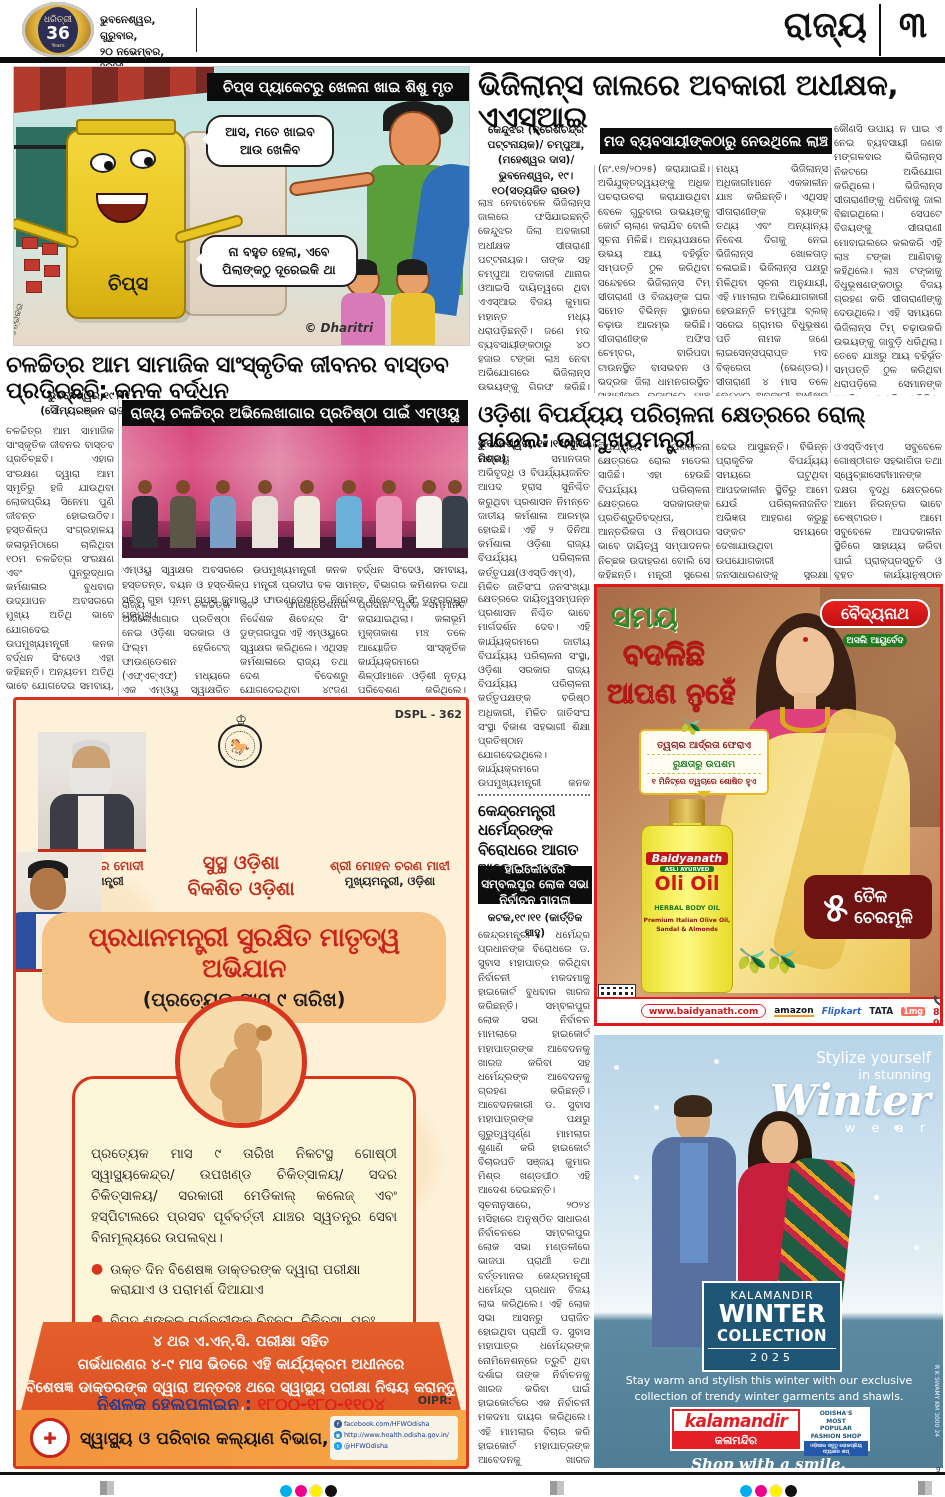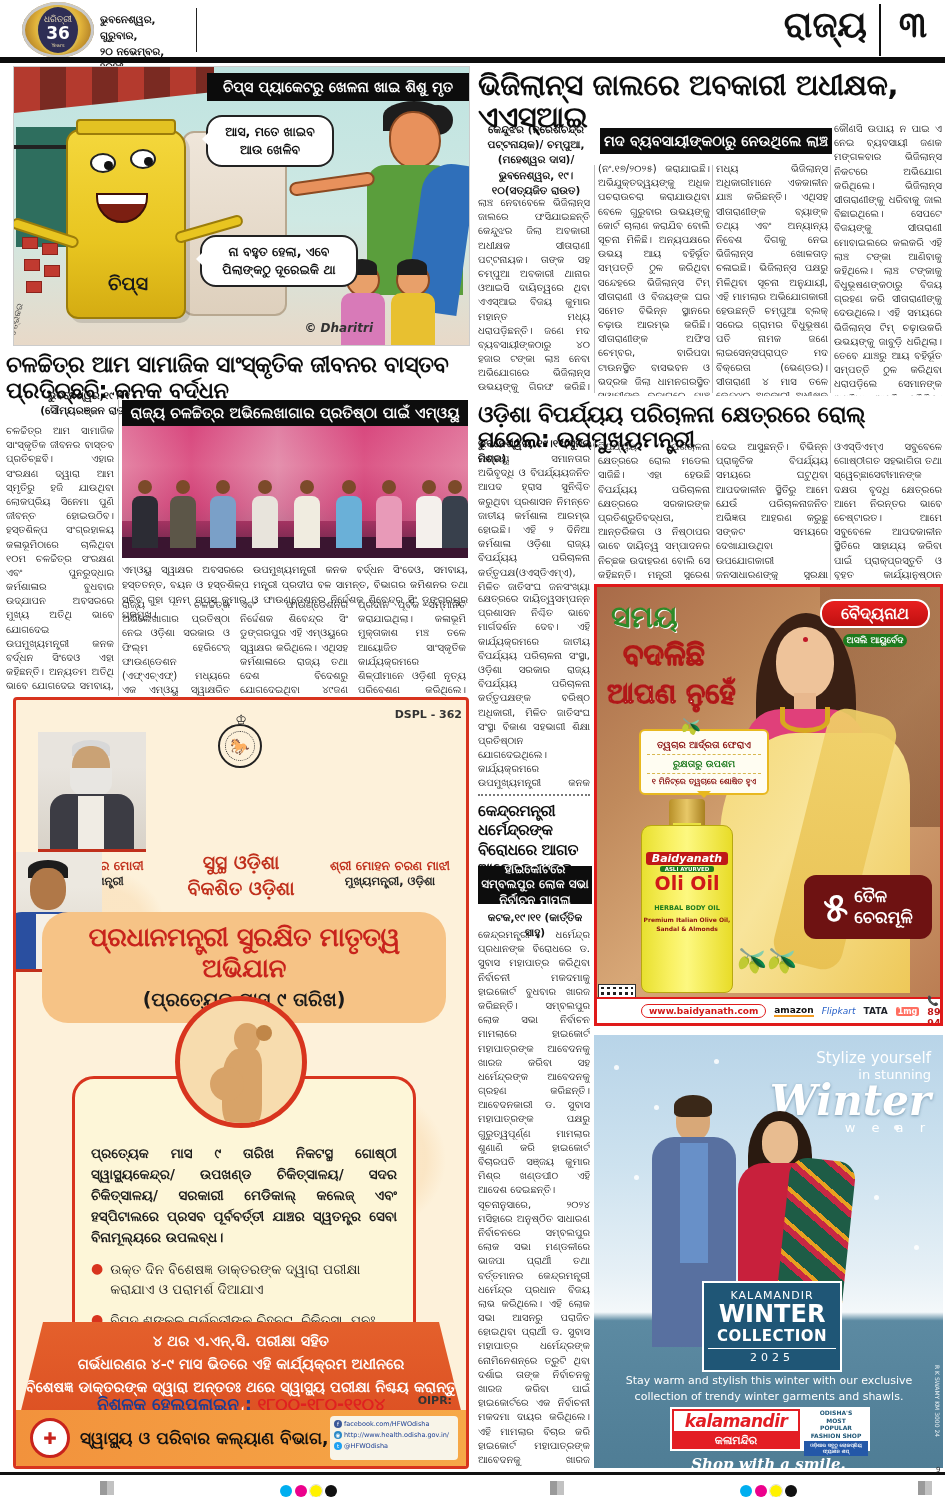--- a/index.html
+++ b/index.html
@@ -97,21 +97,21 @@
   .govt-titlebox { position:absolute; left:26px; width:404px; background:#f6c386; border-radius:26px; text-align:center; padding:10px 6px 12px; }
   .govt-title { font-size:26px; font-weight:bold; color:#c8231c; letter-spacing:-0.5px; }
   .govt-subtitle { font-size:19px; font-weight:bold; color:#1a1a1a; margin-top:4px; }
   .preg-circle { position:absolute; left:50%; transform:translateX(-50%); width:132px; height:132px; border-radius:50%; background:#f7dcae; border:5px solid #d8341e; overflow:hidden; z-index:3; }
   .preg-fig { position:absolute; left:38px; top:22px; width:52px; height:110px; }
   .preg-head { width:26px; height:30px; background:#d8a368; border-radius:50%; margin-left:16px; }
   .preg-bun { position:absolute; left:38px; top:2px; width:16px; height:16px; background:#c08648; border-radius:50%; }
   .preg-body { position:absolute; left:4px; top:26px; width:40px; height:80px; background:#d8a368; border-radius:40% 20% 30% 30%; }
   .preg-belly { position:absolute; left:-8px; top:44px; width:34px; height:34px; background:#d8a368; border-radius:50%; }
   .govt-infobox { position:absolute; left:56px; width:344px; background:#fdf6d8; border:3px solid #d8341e; border-radius:22px; padding:64px 16px 14px; }
-  .govt-para { font-size:13.5px; line-height:1.55; color:#1a1a1a; text-align:justify; font-weight:700; }
+  .govt-para { font-size:13.5px; line-height:1.55; color:#1a1a1a; text-align:justify; font-weight:400; }
   .govt-bullet { display:flex; gap:7px; margin-top:11px; font-size:13.5px; line-height:1.5; color:#1a1a1a; }
   .govt-bullet .dot { color:#d8341e; font-size:14px; line-height:1.4; }
   .govt-banner { position:absolute; left:0; width:100%; background:linear-gradient(180deg,#e4602c,#dc4f22); color:#fff; text-align:center; font-weight:bold; font-size:14.5px; line-height:1.6; padding:8px 8px; clip-path:polygon(0 100%,6% 0,94% 0,100% 100%); }
   .govt-helpline { position:absolute; width:100%; text-align:center; font-size:17px; font-weight:bold; color:#1b3f94; }
   .govt-helpline span { color:#e02020; }
   .govt-oipr { position:absolute; right:14px; font-size:11px; font-weight:bold; color:#333; }
   .govt-footer { position:absolute; left:0; bottom:0; width:100%; height:56px; background:linear-gradient(90deg,#f2923c,#f6a848); display:flex; align-items:center; }
   .nhm-logo { width:40px; height:40px; border-radius:50%; background:#fff; border:3px solid #c8231c; margin:0 10px 0 14px; display:flex; align-items:center; justify-content:center; font-size:16px; color:#c8231c; }
   .govt-footer-text { font-size:17px; font-weight:bold; color:#111; }
   .govt-social { position:absolute; right:8px; top:6px; width:128px; height:44px; background:#f8f4e8; border-radius:4px; font-size:6.5px; color:#1b3f94; padding:3px 4px; line-height:1.7; }
@@ -152,21 +152,21 @@
   .baid-olives { position:absolute; left:140px; top:360px; font-size:24px; }
   .baid-badge { position:absolute; right:8px; top:288px; width:128px; height:64px; background:#6e1212; border-radius:12px; color:#fff; display:flex; align-items:center; justify-content:center; gap:6px; }
   .baid-badge-num { font-size:40px; font-weight:bold; line-height:1; }
   .baid-badge-txt { font-size:17px; font-weight:bold; line-height:1.25; }
   .baid-footer { position:absolute; left:0; bottom:0; width:100%; height:26px; background:#fff; border-top:2px solid #e01a1a; display:flex; align-items:center; font-size:9px; gap:8px; padding:0 6px 0 44px; }
   .baid-qr { position:absolute; left:2px; bottom:2px; width:36px; height:36px; background:
       repeating-linear-gradient(0deg,#111 0 3px,#fff 3px 6px),
       repeating-linear-gradient(90deg,#111 0 3px,#fff 3px 6px); background-blend-mode:screen; border:2px solid #fff; outline:1px solid #333; }
   .baid-web { border:1.5px solid #e01a1a; border-radius:10px; color:#d01818; font-weight:bold; padding:1px 7px; font-size:9px; background:#fff; }
   .mk-amazon { font-weight:bold; color:#111; border-bottom:2px solid #f39b20; }
-  .mk-flip { font-weight:normal; font-style:italic; color:#2a62c8; }
+  .mk-flip { font-weight:bold; font-style:italic; color:#2a62c8; }
   .mk-tata { font-weight:bold; color:#20242c; }
   .mk-1mg { background:#ff6f61; color:#fff; font-weight:bold; padding:0 2px; border-radius:2px; font-size:8px; }
   .baid-phone { color:#c01818; font-weight:bold; margin-left:auto; font-size:9.5px; }
 
   
   .kala-ad { left:594px; top:1035px; width:349px; height:433px; background:linear-gradient(180deg,#b8d4e8 0%,#cde2ef 30%,#e6f0f6 55%,#f4f8fa 64%,#5c8aa2 66%,#4f7d95 100%); overflow:hidden; }
   .snow { position:absolute; width:5px; height:5px; border-radius:50%; background:rgba(255,255,255,0.85); }
   .kala-tag { position:absolute; right:12px; top:14px; text-align:right; color:#fff; }
   .kala-tag .t1 { font-size:15px; }
   .kala-tag .t2 { font-size:13px; }

